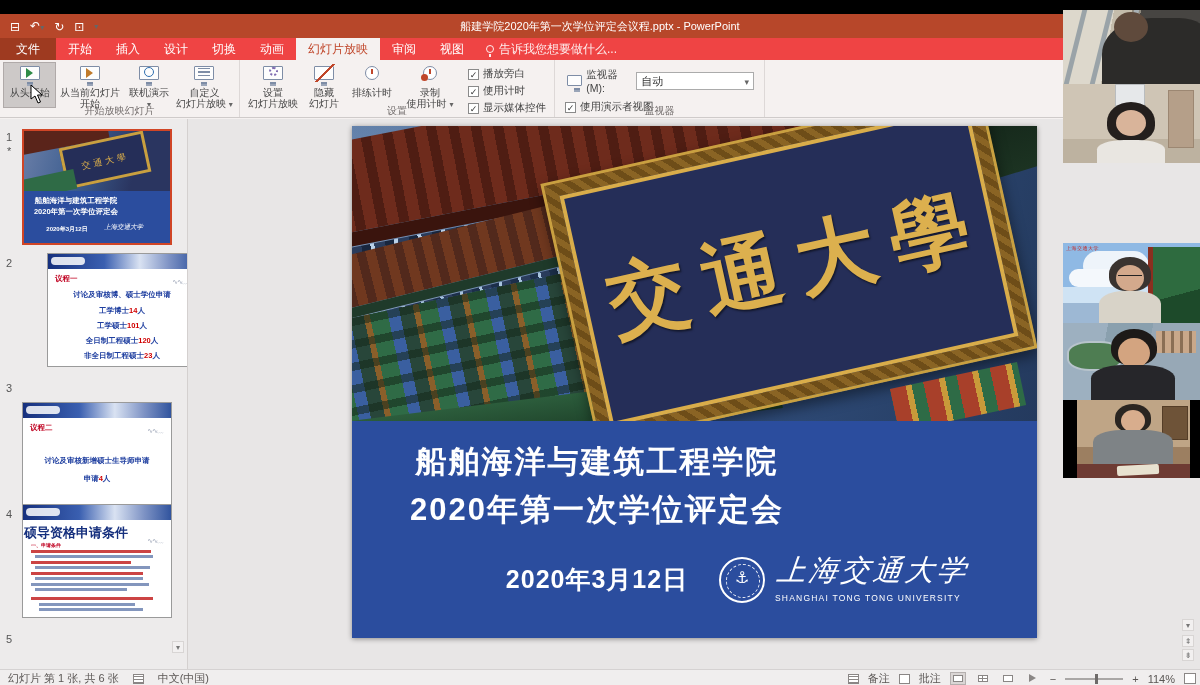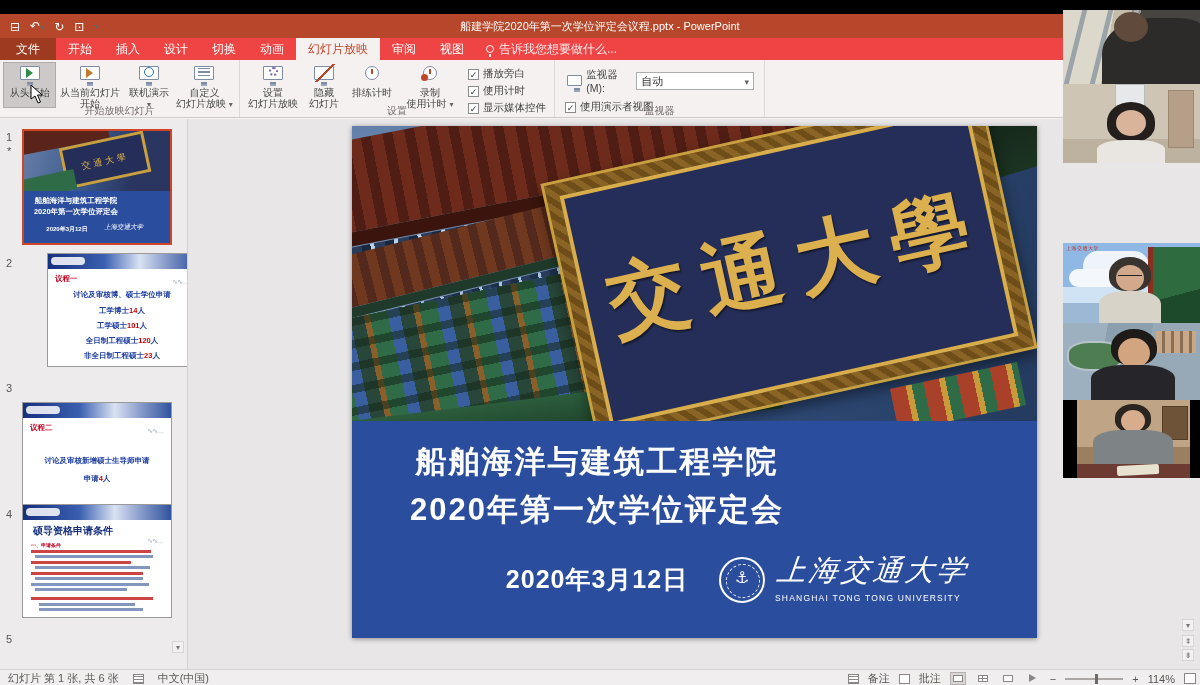--- a/index.html
+++ b/index.html
@@ -338,21 +338,21 @@
           <span class="mini-square">∿∿﹏</span>
           <div class="mini-line" style="top:38px;">讨论及审核新增硕士生导师申请</div>
           <div class="mini-line" style="top:56px;"><span>申请</span><span class="rednum">4</span><span>人</span></div>
         </div>
       </div>
 
       <span class="tnum" style="top:389px;">4</span>
       <div class="thumb" style="top:385px; height:114px;">
         <div class="mini-head"></div>
         <div class="mini-body" style="height:97px;">
-          <div style="position:absolute;left:10px;top:4px;font-size:10px;font-weight:bold;color:#16307e;">硕导资格申请条件</div>
+          <div style="position:absolute;left:1px;top:4px;font-size:13px;font-weight:bold;color:#16307e;">硕导资格申请条件</div>
           <span class="mini-square" style="top:16px;">∿∿﹏</span>
           <div style="position:absolute;left:8px;top:22px;font-size:5px;font-weight:bold;color:#c00020;">一、申请条件</div>
           <div class="bar red" style="left:8px;top:30px;width:120px;"></div>
           <div class="bar" style="left:12px;top:35px;width:118px;"></div>
           <div class="bar red" style="left:8px;top:41px;width:100px;"></div>
           <div class="bar" style="left:12px;top:46px;width:115px;"></div>
           <div class="bar red" style="left:8px;top:52px;width:112px;"></div>
           <div class="bar" style="left:12px;top:57px;width:108px;"></div>
           <div class="bar" style="left:8px;top:63px;width:118px;"></div>
           <div class="bar" style="left:12px;top:68px;width:92px;"></div>

